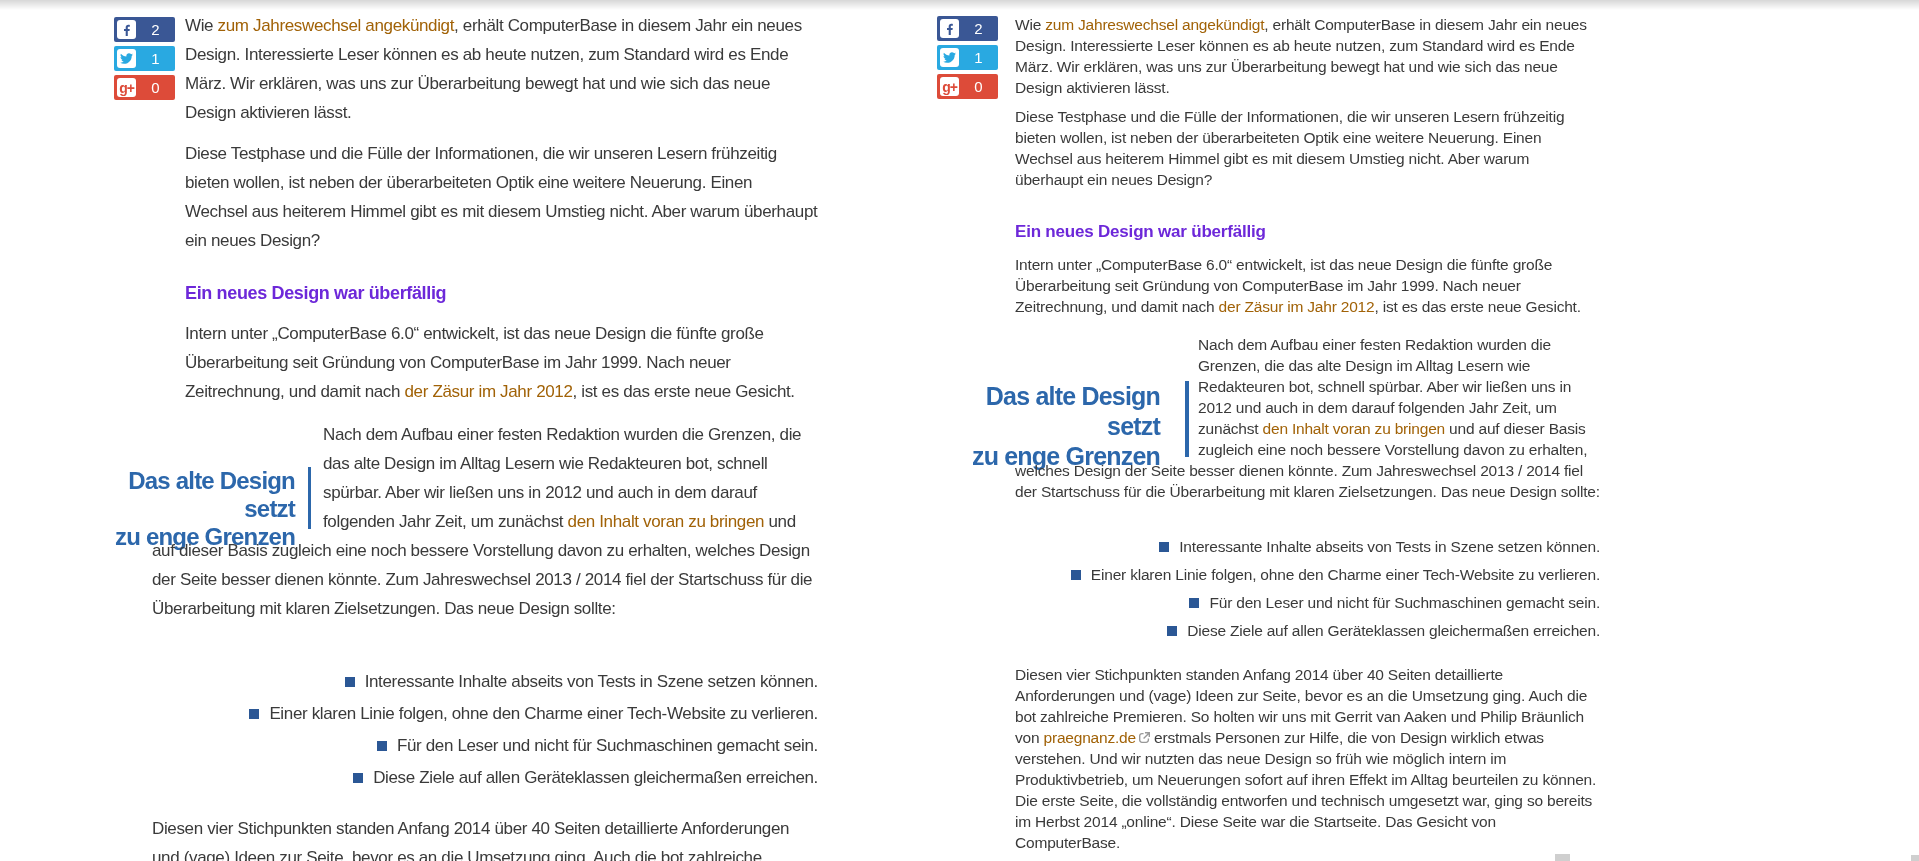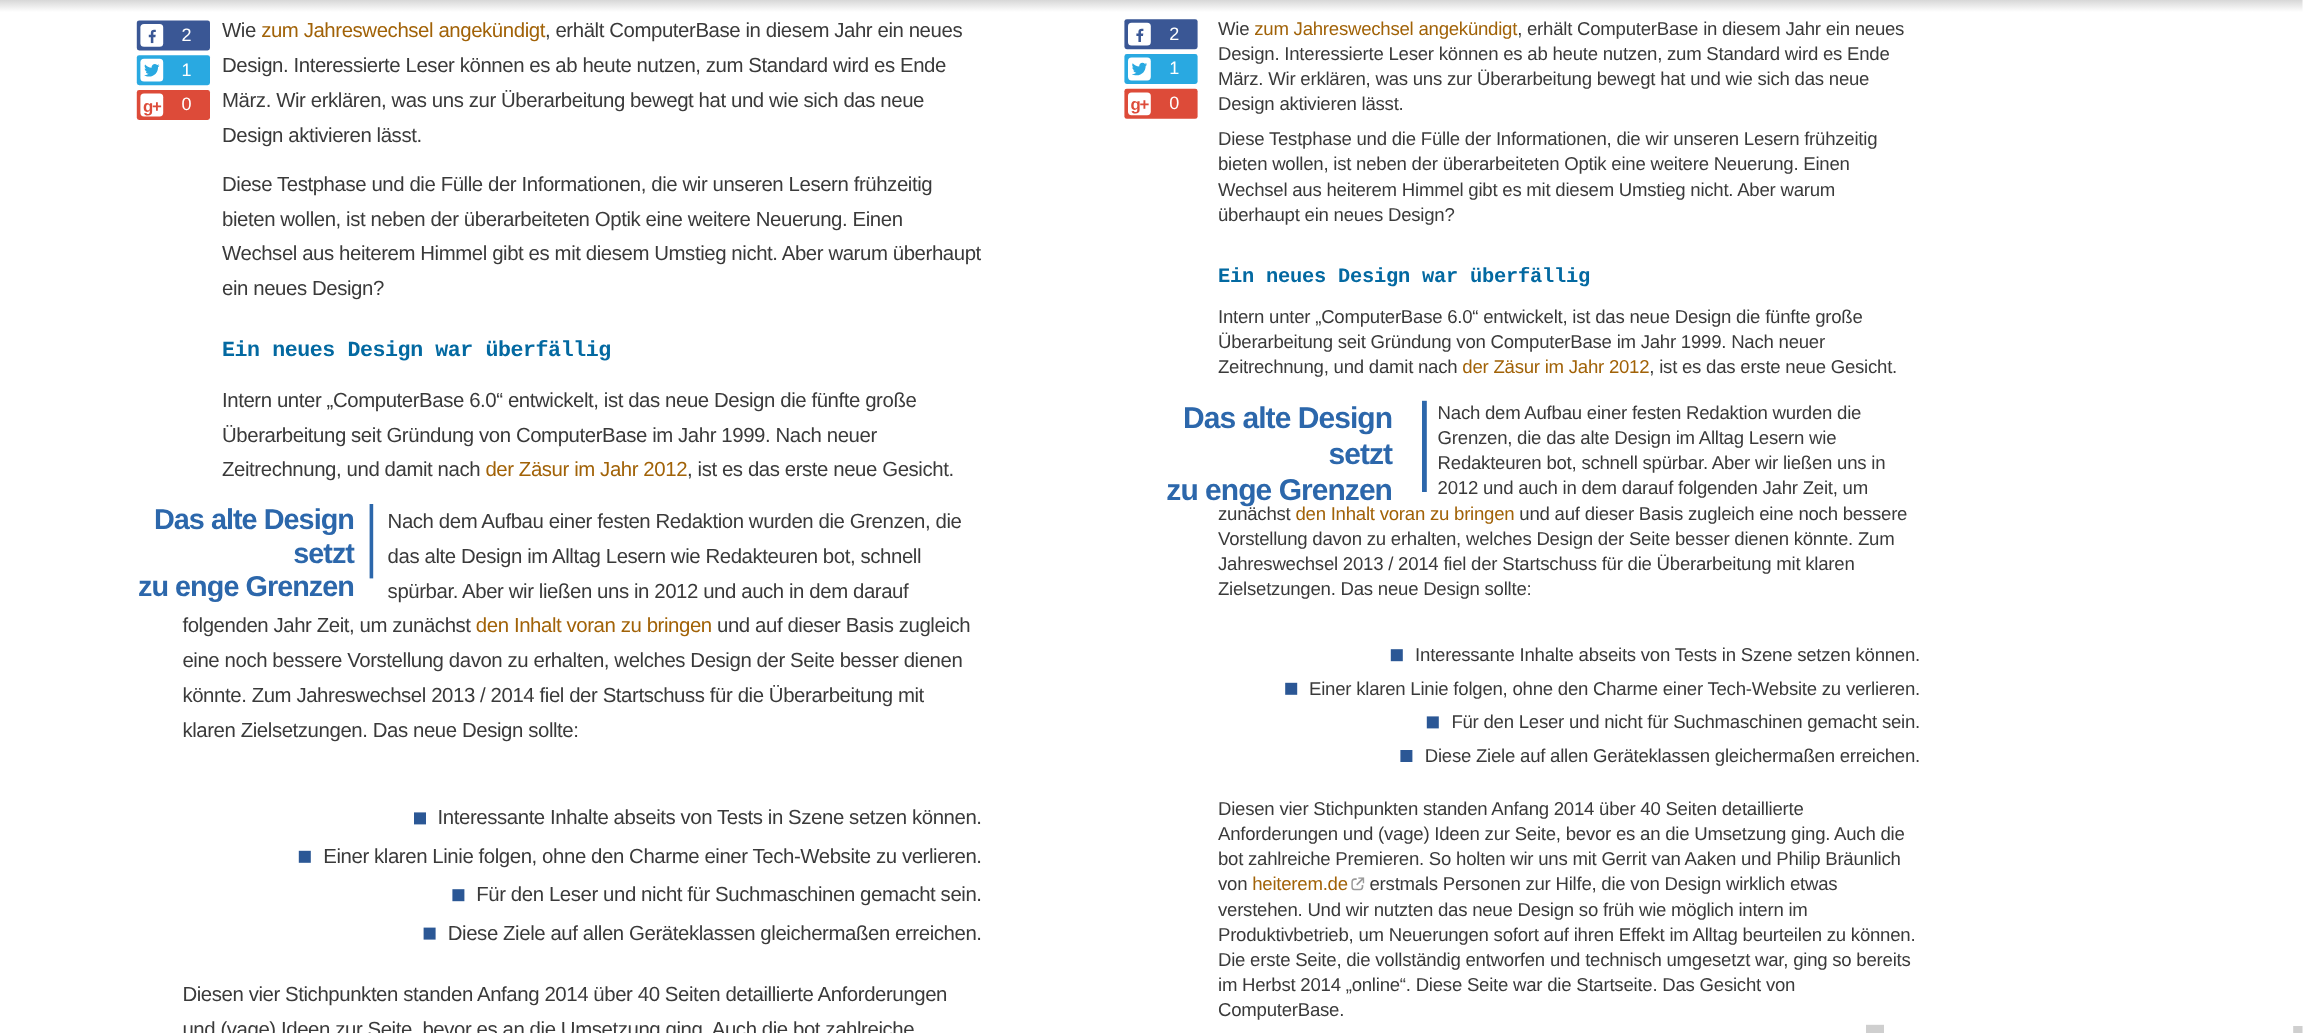--- a/index.html
+++ b/index.html
@@ -26,30 +26,31 @@
     display:flex;align-items:center;justify-content:center;overflow:hidden;}
   .gp-glyph{color:#dd4b39;font-weight:700;font-size:14px;line-height:1;letter-spacing:-1px;}
   .count{flex:1;text-align:center;color:#ffffff;font-size:15px;letter-spacing:0;}
 
   
   .content{padding-top:11px;}
   .pane-right .content{padding-top:14px;}
   .para{margin:0 0 12px;}
   .pane-right .para{margin:0 0 8px;}
   .pane-left .intro{padding-left:33px;}
-  .sub{font-weight:700;color:#0369a1;font-family:Liberation Mono, monospace;}
+  .sub{font-weight:700;color:#6d28d9;}
   .pane-left .sub{font-size:18px;line-height:24px;margin:26px 0 14px;}
   .pane-right .sub{font-size:17px;line-height:22px;margin:31px 0 11px;}
 
   .pull-block{margin-top:14px;}
   .pane-right .pull-block{margin-top:17px;}
   .pull-block::after{content:"";display:block;clear:both;visibility:hidden;height:0;}
   .pullquote{
     float:left;text-align:right;color:#2c67ab;border-right:3px solid #2c67ab;
     font-weight:700;
+    margin-top:47px;
   }
   .pane-left .pullquote{
     width:205px;margin-left:-62px;padding-right:13px;margin-right:12px;
     height:62px;font-size:24px;line-height:28px;letter-spacing:-0.8px;
   }
   .pane-right .pullquote{
     width:222px;margin-left:-77px;padding-right:25px;margin-right:9px;
     height:76px;font-size:25px;line-height:30px;letter-spacing:-0.8px;border-right-width:4px;
   }
 
@@ -162,21 +163,21 @@
           <span>zu enge Grenzen</span>
         </div>
         <p class="para"><span>Nach dem Aufbau einer festen Redaktion wurden die Grenzen, die das alte Design im Alltag Lesern wie Redakteuren bot, schnell spürbar. Aber wir ließen uns in 2012 und auch in dem darauf folgenden Jahr Zeit, um zunächst </span><a class="tlink">den Inhalt voran zu bringen</a><span> und auf dieser Basis zugleich eine noch bessere Vorstellung davon zu erhalten, welches Design der Seite besser dienen könnte. Zum Jahreswechsel 2013 / 2014 fiel der Startschuss für die Überarbeitung mit klaren Zielsetzungen. Das neue Design sollte:</span></p>
       </div>
       <ul class="goals">
           <li><span class="bullet"></span><span>Interessante Inhalte abseits von Tests in Szene setzen können.</span></li>
           <li><span class="bullet"></span><span>Einer klaren Linie folgen, ohne den Charme einer Tech-Website zu verlieren.</span></li>
           <li><span class="bullet"></span><span>Für den Leser und nicht für Suchmaschinen gemacht sein.</span></li>
           <li><span class="bullet"></span><span>Diese Ziele auf allen Geräteklassen gleichermaßen erreichen.</span></li>
         </ul>
-      <p class="para"><span>Diesen vier Stichpunkten standen Anfang 2014 über 40 Seiten detaillierte Anforderungen und (vage) Ideen zur Seite, bevor es an die Umsetzung ging. Auch die bot zahlreiche Premieren. So holten wir uns mit Gerrit van Aaken und Philip Bräunlich von </span><a class="tlink">heiterem.de</a><span class="ext-icon"><svg width="11" height="11" viewBox="0 0 12 12">
+      <p class="para"><span>Diesen vier Stichpunkten standen Anfang 2014 über 40 Seiten detaillierte Anforderungen und (vage) Ideen zur Seite, bevor es an die Umsetzung ging. Auch die bot zahlreiche Premieren. So holten wir uns mit Gerrit van Aaken und Philip Bräunlich von </span><a class="tlink">praegnanz.de</a><span class="ext-icon"><svg width="11" height="11" viewBox="0 0 12 12">
               <path fill="#999999" d="M5 1v1.5H3.2c-.9 0-1.7.8-1.7 1.7v4.6c0 .9.8 1.7 1.7 1.7h4.6c.9 0 1.7-.8 1.7-1.7V7H11v1.8C11 10.6 9.6 12 7.8 12H3.2C1.4 12 0 10.6 0 8.8V4.2C0 2.4 1.4 1 3.2 1H5z"></path>
               <path fill="#999999" d="M6.5 0H12v5.5h-1.5V2.6L5.5 7.5 4.5 6.5 9.4 1.5H6.5V0z"></path>
             </svg></span><span> erstmals Personen zur Hilfe, die von Design wirklich etwas verstehen. Und wir nutzten das neue Design so früh wie möglich intern im Produktivbetrieb, um Neuerungen sofort auf ihren Effekt im Alltag beurteilen zu können. Die erste Seite, die vollständig entworfen und technisch umgesetzt war, ging so bereits im Herbst 2014 „online“. Diese Seite war die Startseite. Das Gesicht von ComputerBase.</span></p>
     </div>
   </section>
 
   <div class="artifact artifact-1"></div>
   <div class="artifact artifact-2"></div>
 </div>
 

